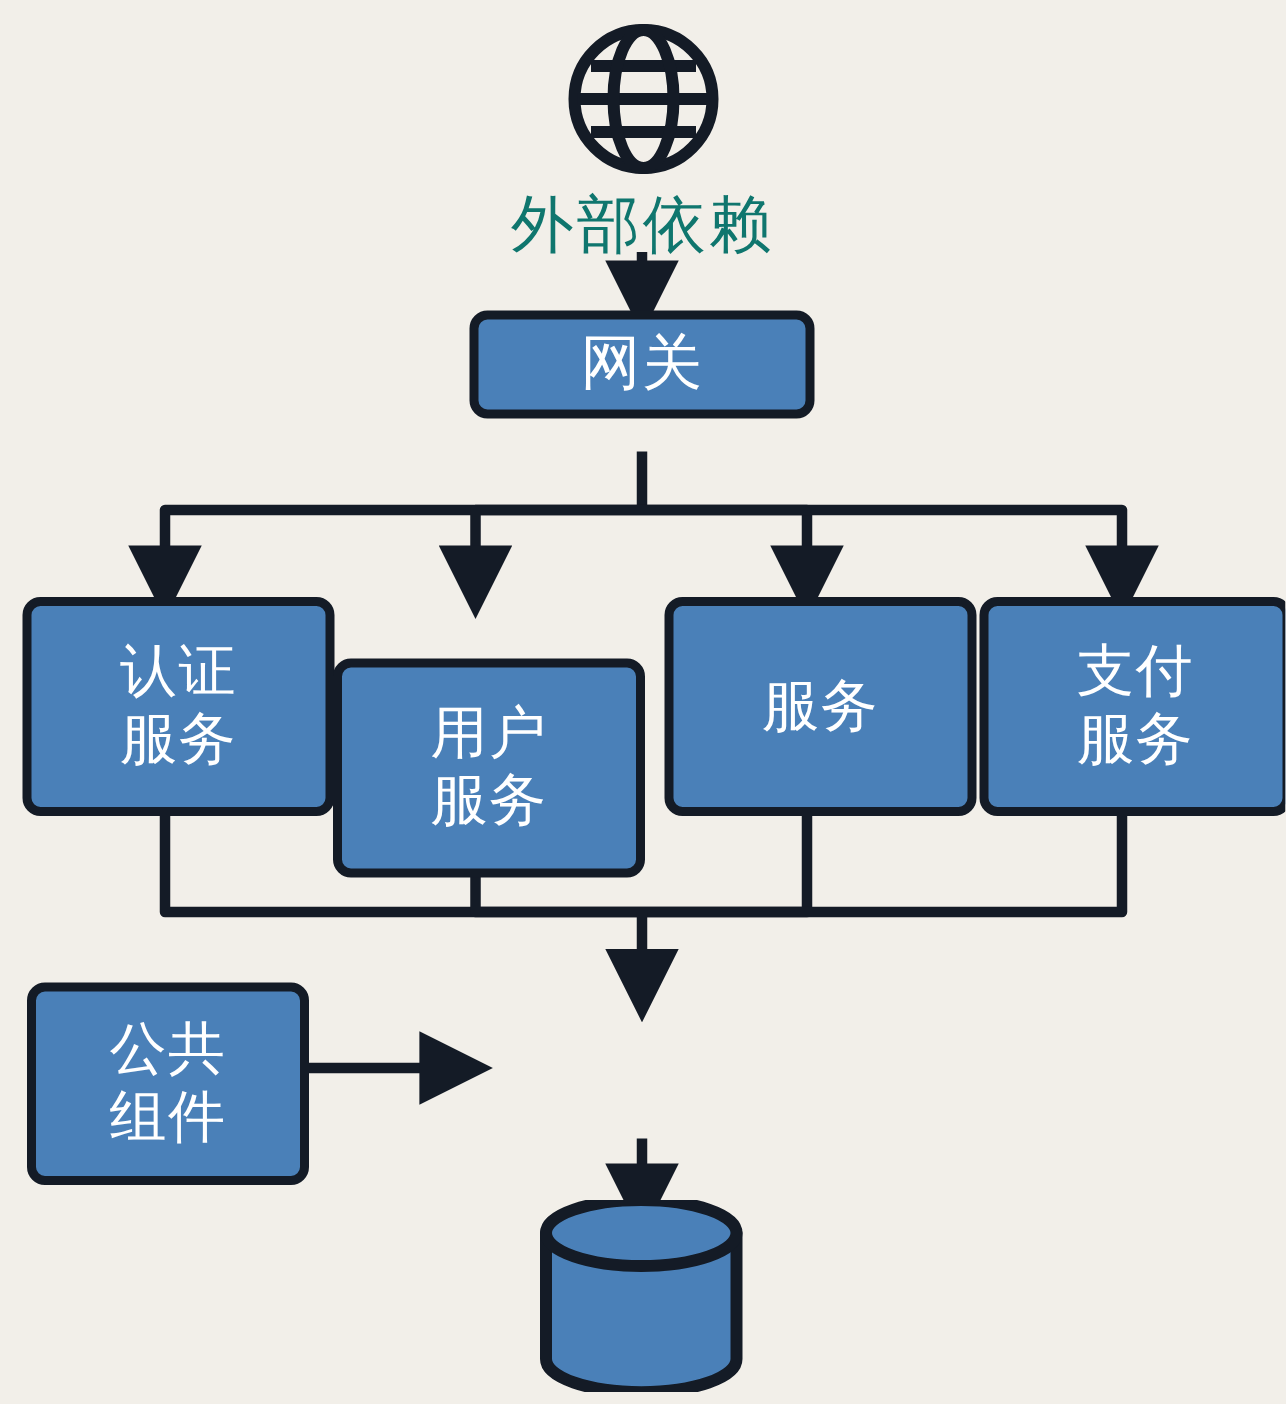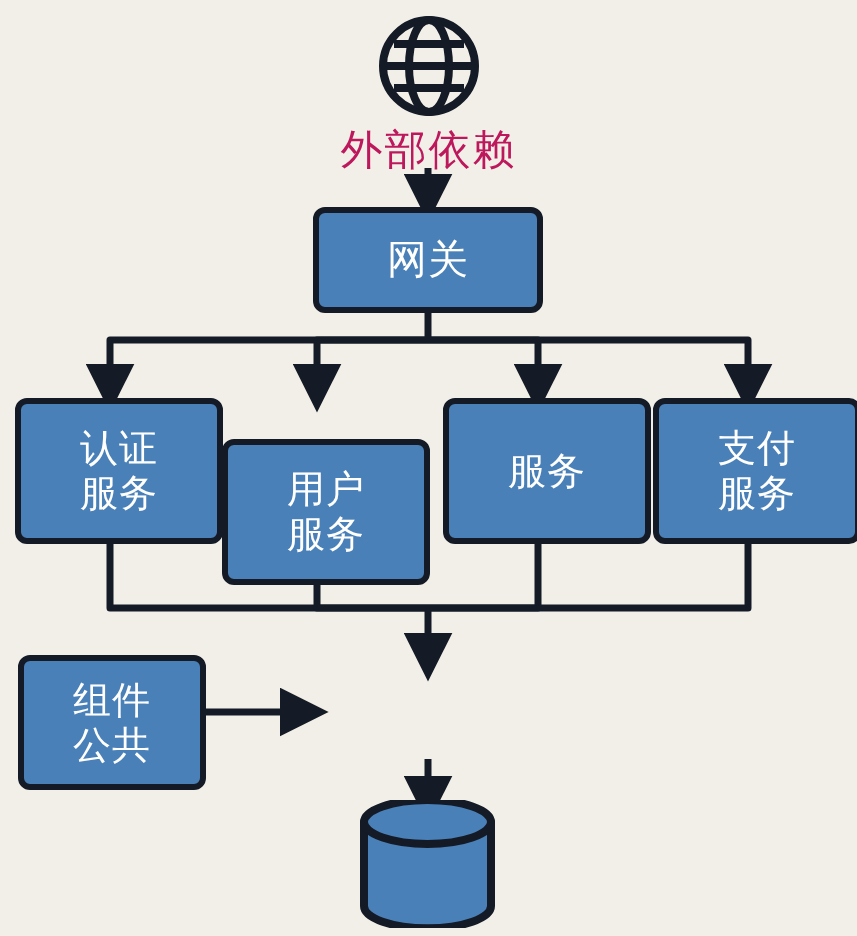--- a/index.html
+++ b/index.html
@@ -43,21 +43,21 @@
     z-index: 3;
   }
   .node .line {
     display: block;
     white-space: nowrap;
   }
   .node-gateway {
     left: 313px;
     top: 207px;
     width: 230px;
-    height: 106px;
+    height: 72px;
     font-size: 40px;
   }
   .node-db {
     left: 313px;
     top: 665px;
     width: 230px;
     height: 94px;
     font-size: 36px;
   }
   .node-service {
@@ -77,21 +77,21 @@
     height: 135px;
     font-size: 38px;
   }
   .ext-label {
     position: absolute;
     left: 0;
     top: 122px;
     width: 857px;
     text-align: center;
     font-size: 42px;
-    color: #be185d;
+    color: #0f766e;
     letter-spacing: 2px;
     z-index: 3;
   }
   .globe-wrap {
     position: absolute;
     left: 374px;
     top: 14px;
     width: 110px;
     height: 104px;
     z-index: 3;
@@ -167,22 +167,22 @@
   </div>
   <div class="node node-service svc-2">
     <span class="line">服务</span>
   </div>
   <div class="node node-service svc-3">
     <span class="line">支付</span>
     <span class="line">服务</span>
   </div>
 
   <div class="node node-common">
+    <span class="line">公共</span>
     <span class="line">组件</span>
-    <span class="line">公共</span>
   </div>
 
 
   <div class="cyl-wrap">
     <svg viewBox="0 0 145 128" width="145" height="128" xmlns="http://www.w3.org/2000/svg">
       <path d="M9,22 L9,106 A63,22 0 0 0 136,106 L136,22 Z" fill="#4a80b8" stroke="#141b26" stroke-width="8" stroke-linejoin="round"></path>
       <ellipse cx="72.5" cy="22" rx="63.5" ry="22" fill="#4a80b8" stroke="#141b26" stroke-width="8"></ellipse>
     </svg>
   </div>
 

